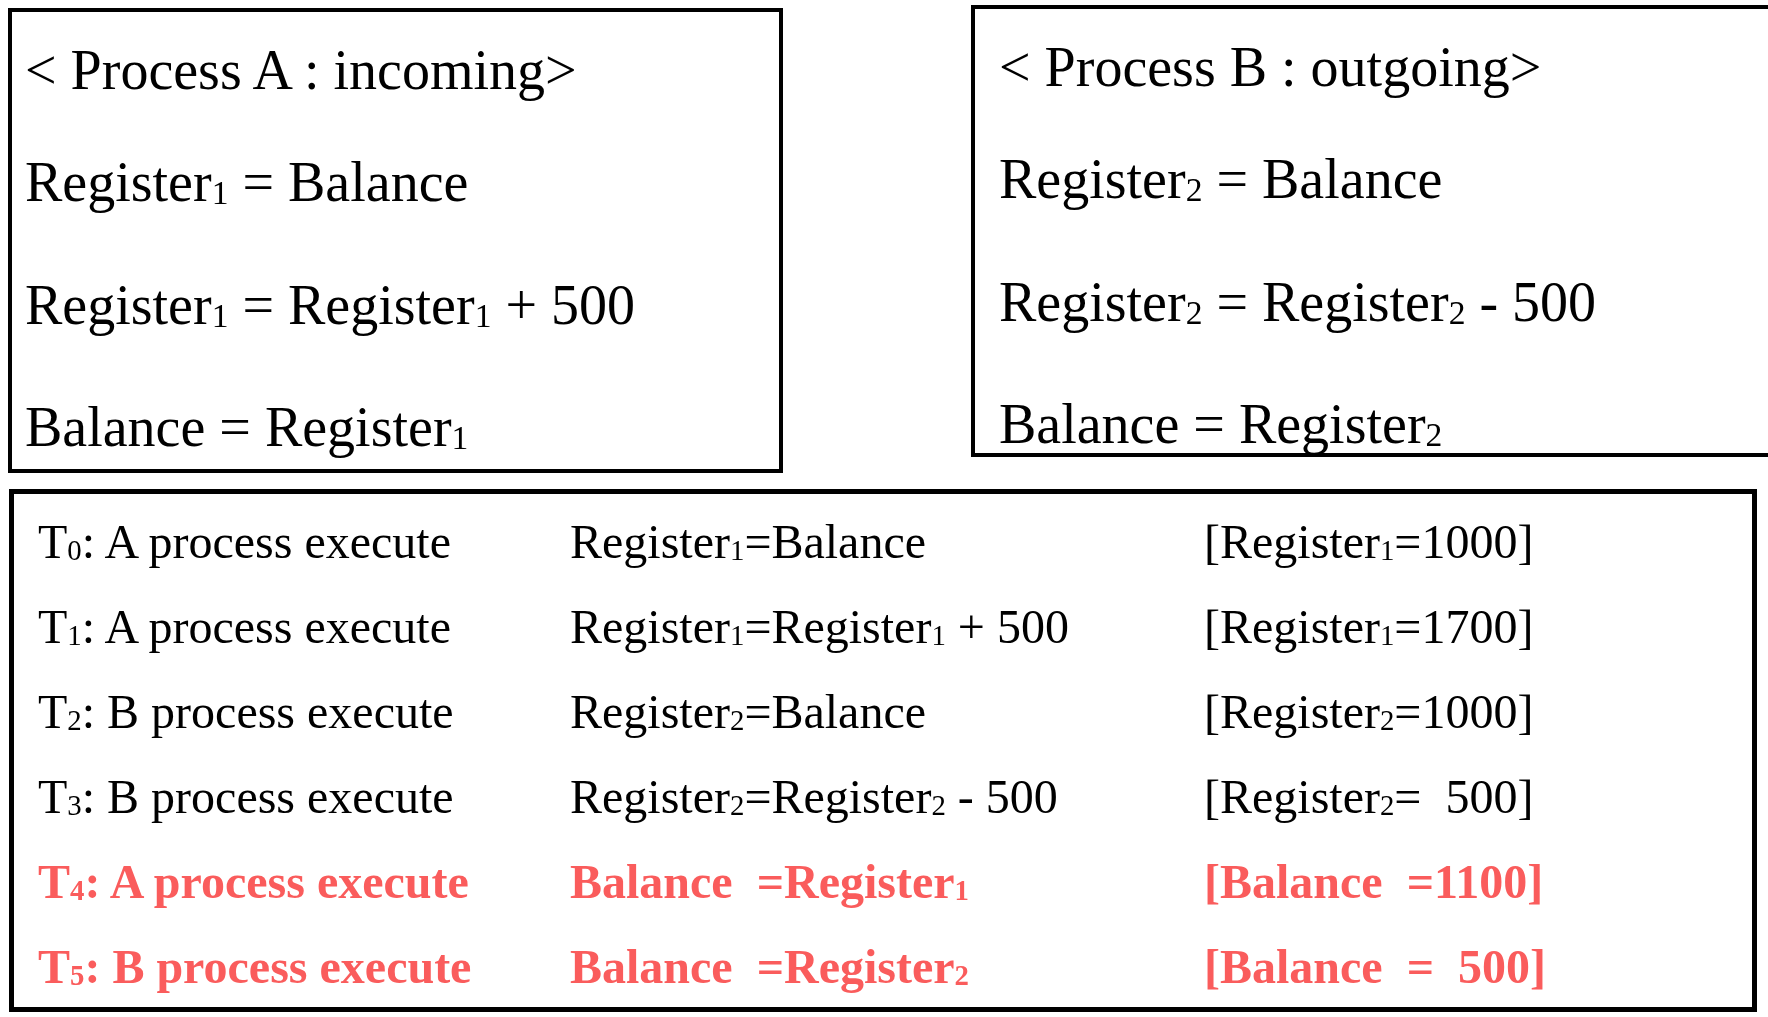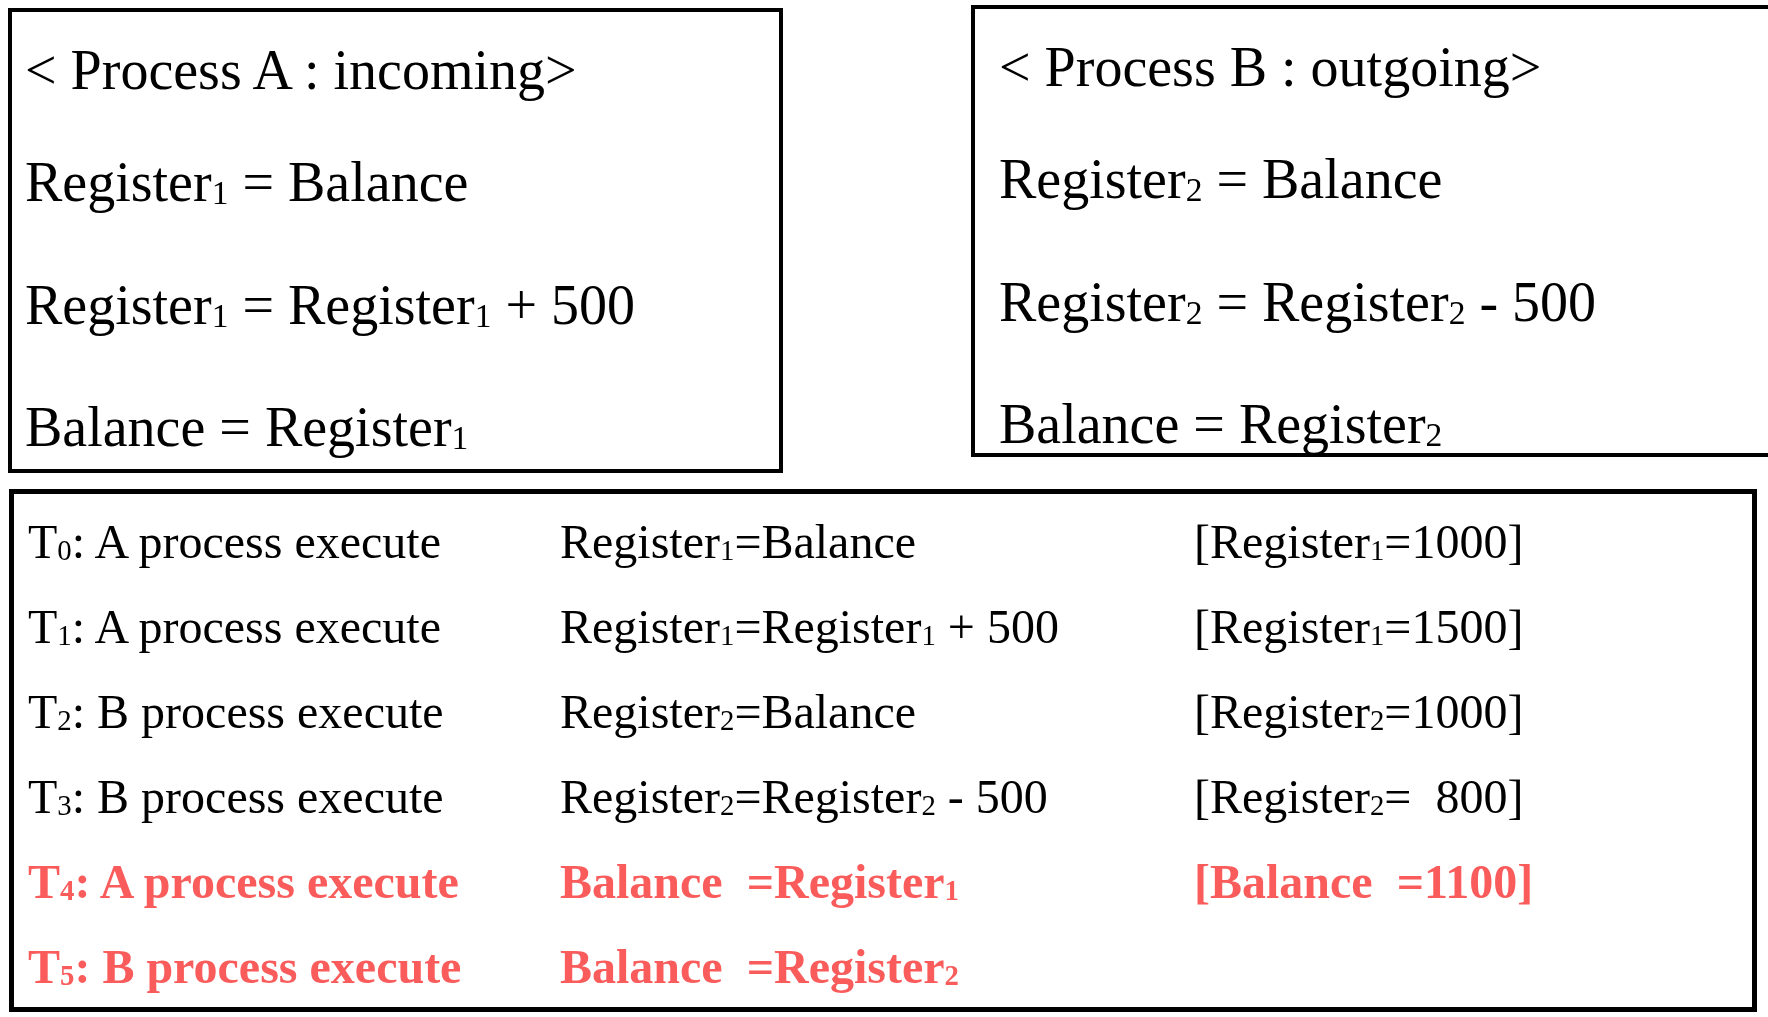--- a/index.html
+++ b/index.html
@@ -40,21 +40,21 @@
     font-size: 56px;
     line-height: 112px;
     white-space: pre;
   }
   .timeline-box {
     left: 9px;
     top: 489px;
     width: 1748px;
     height: 523px;
     border-width: 5px;
-    padding: 5px 0 0 14px;
+    padding: 5px 0 0 24px;
   }
   .trow {
     display: flex;
     align-items: center;
     height: 85px;
     font-size: 48px;
     white-space: pre;
   }
   .trow.hl {
     color: var(--highlight, #fa5c5c);
@@ -100,36 +100,37 @@
 
   <div class="box timeline-box">
     <div class="trow">
       <span class="c-time"><span>T</span><span class="sub">0</span><span>: A process execute</span></span>
       <span class="c-stmt"><span>Register</span><span class="sub">1</span><span>=Balance</span></span>
       <span class="c-res"><span>[Register</span><span class="sub">1</span><span>=1000]</span></span>
     </div>
     <div class="trow">
       <span class="c-time"><span>T</span><span class="sub">1</span><span>: A process execute</span></span>
       <span class="c-stmt"><span>Register</span><span class="sub">1</span><span>=Register</span><span class="sub">1</span><span> + 500</span></span>
-      <span class="c-res"><span>[Register</span><span class="sub">1</span><span>=1500]</span></span>
+      <span class="c-res"><span>[Register</span><span class="sub">1</span><span>=1700]</span></span>
     </div>
     <div class="trow">
       <span class="c-time"><span>T</span><span class="sub">2</span><span>: B process execute</span></span>
       <span class="c-stmt"><span>Register</span><span class="sub">2</span><span>=Balance</span></span>
       <span class="c-res"><span>[Register</span><span class="sub">2</span><span>=1000]</span></span>
     </div>
     <div class="trow">
       <span class="c-time"><span>T</span><span class="sub">3</span><span>: B process execute</span></span>
       <span class="c-stmt"><span>Register</span><span class="sub">2</span><span>=Register</span><span class="sub">2</span><span> - 500</span></span>
-      <span class="c-res"><span>[Register</span><span class="sub">2</span><span>=  800]</span></span>
+      <span class="c-res"><span>[Register</span><span class="sub">2</span><span>=  500]</span></span>
     </div>
     <div class="trow hl">
       <span class="c-time"><span>T</span><span class="sub">4</span><span>: A process execute</span></span>
       <span class="c-stmt"><span>Balance  =Register</span><span class="sub">1</span></span>
       <span class="c-res"><span>[Balance  =1100]</span></span>
     </div>
     <div class="trow hl">
       <span class="c-time"><span>T</span><span class="sub">5</span><span>: B process execute</span></span>
       <span class="c-stmt"><span>Balance  =Register</span><span class="sub">2</span></span>
+      <span class="c-res"><span>[Balance  =  500]</span></span>
     </div>
   </div>
 
 </div>
 
 </body></html>

